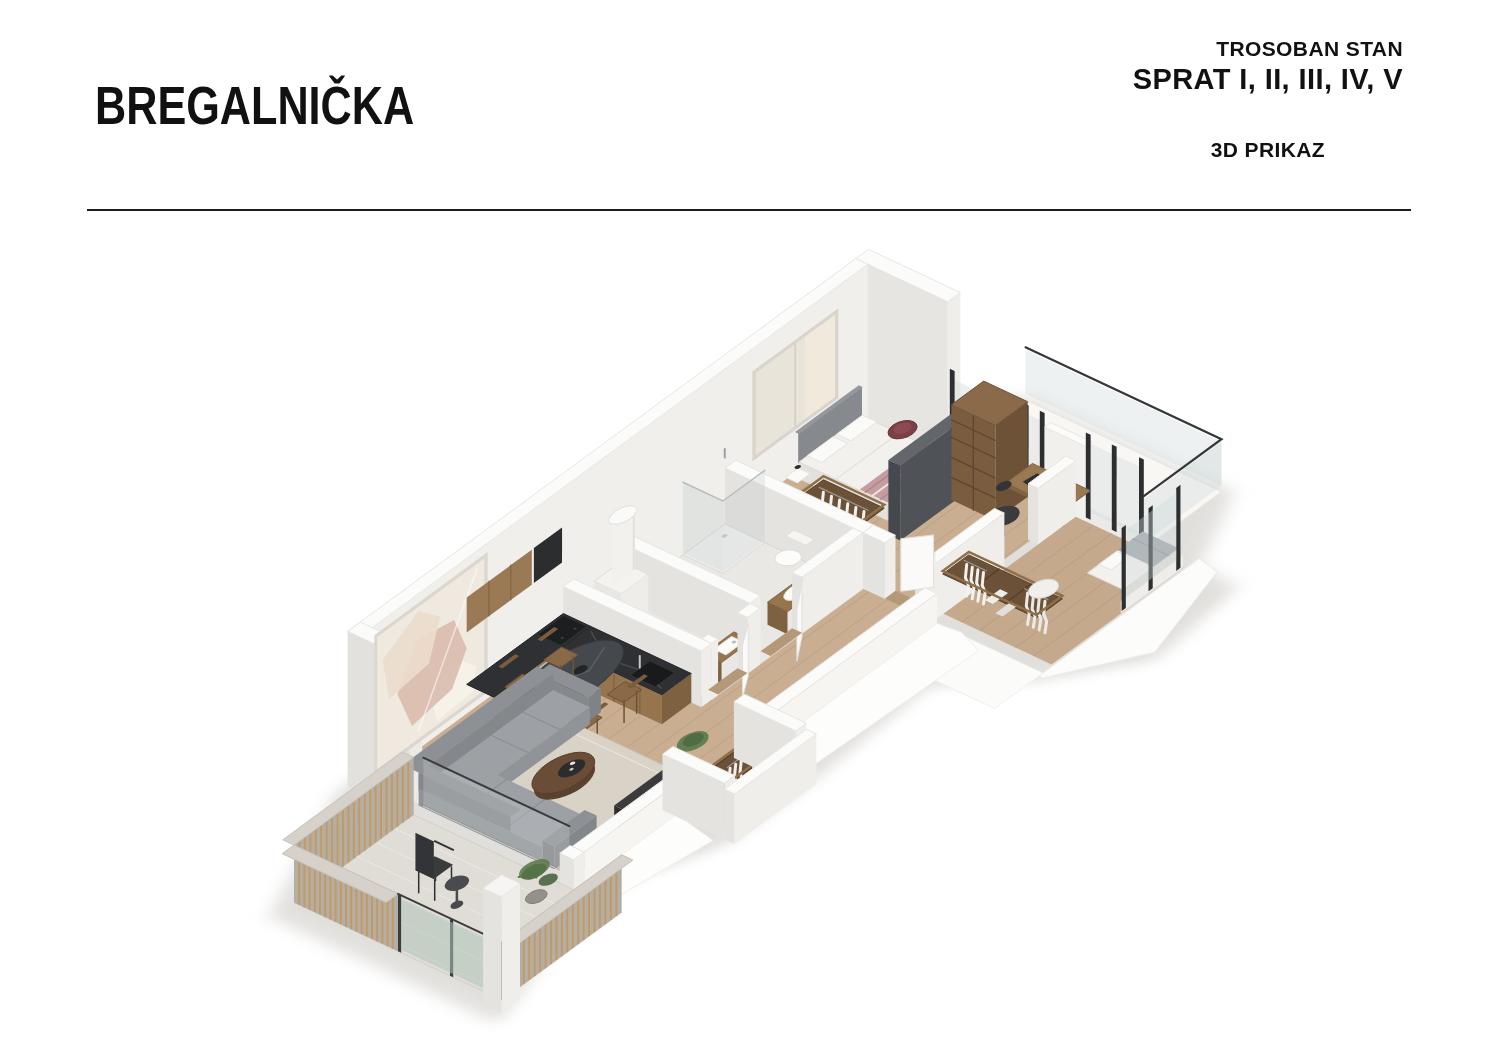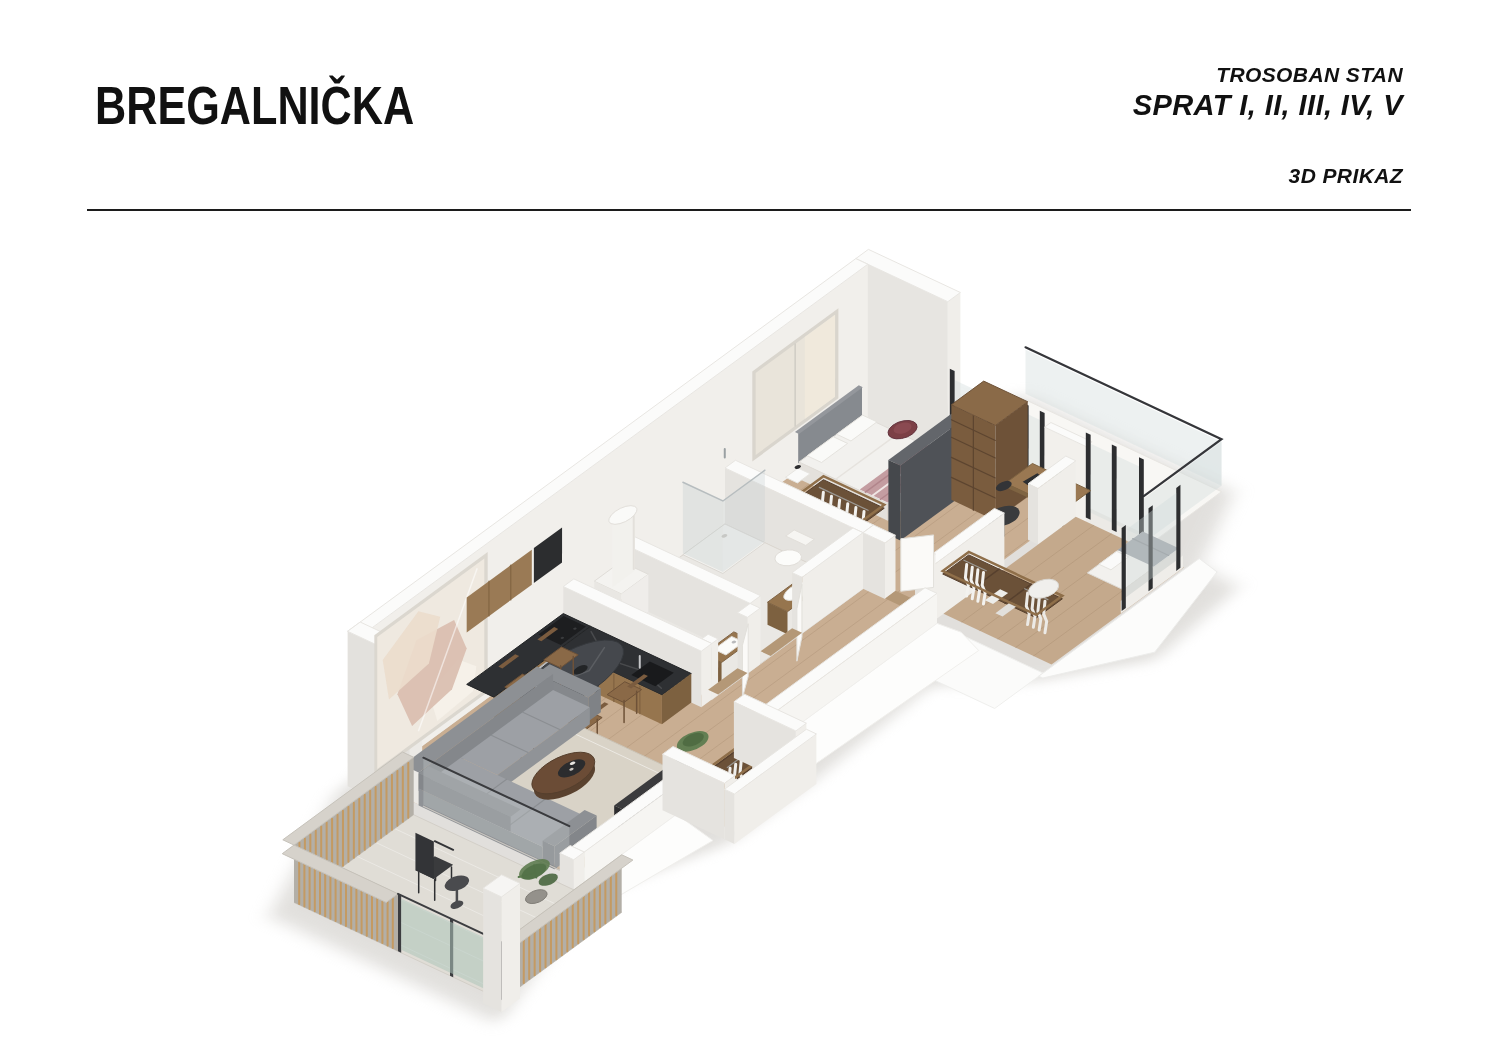--- a/index.html
+++ b/index.html
@@ -1,23 +1,23 @@
 <!DOCTYPE html>
 <html><head>
 <meta charset="utf-8">
 <style>
   html,body{margin:0;padding:0;background:#fff;}
   .page{position:relative;width:1500px;height:1061px;background:#ffffff;overflow:hidden;
         font-family:"Liberation Sans","DejaVu Sans",sans-serif;color:#111;}
   .brand{position:absolute;left:95px;top:38px;font-size:54px;font-weight:bold;
          letter-spacing:0px;transform:scaleX(.8);transform-origin:left top;white-space:nowrap;}
-  .head-right{position:absolute;right:97px;top:60px;text-align:right;font-style:italic;}
+  .head-right{position:absolute;right:97px;top:34px;text-align:right;}
   .head-right .l1{font-size:21px;font-weight:bold;letter-spacing:.4px;line-height:30px;}
   .head-right .l2{font-size:29px;font-weight:bold;letter-spacing:.4px;line-height:30px;}
-  .head-right .l3{font-size:21px;font-weight:bold;letter-spacing:.4px;margin-top:44px;}
+  .head-right .l3{font-size:21px;font-weight:bold;letter-spacing:.4px;margin-top:44px;text-align:center;}
   .divider{position:absolute;left:87px;top:209px;width:1324px;height:2px;}
   .plan-wrap{position:absolute;left:0;top:230px;width:1500px;height:831px;}
   #scene-svg{display:block;}
   #scene-svg *{vector-effect:non-scaling-stroke;}
 </style>
 </head>
 <body>
 
 <div class="page">
   <h1 class="brand">BREGALNIČKA</h1>

